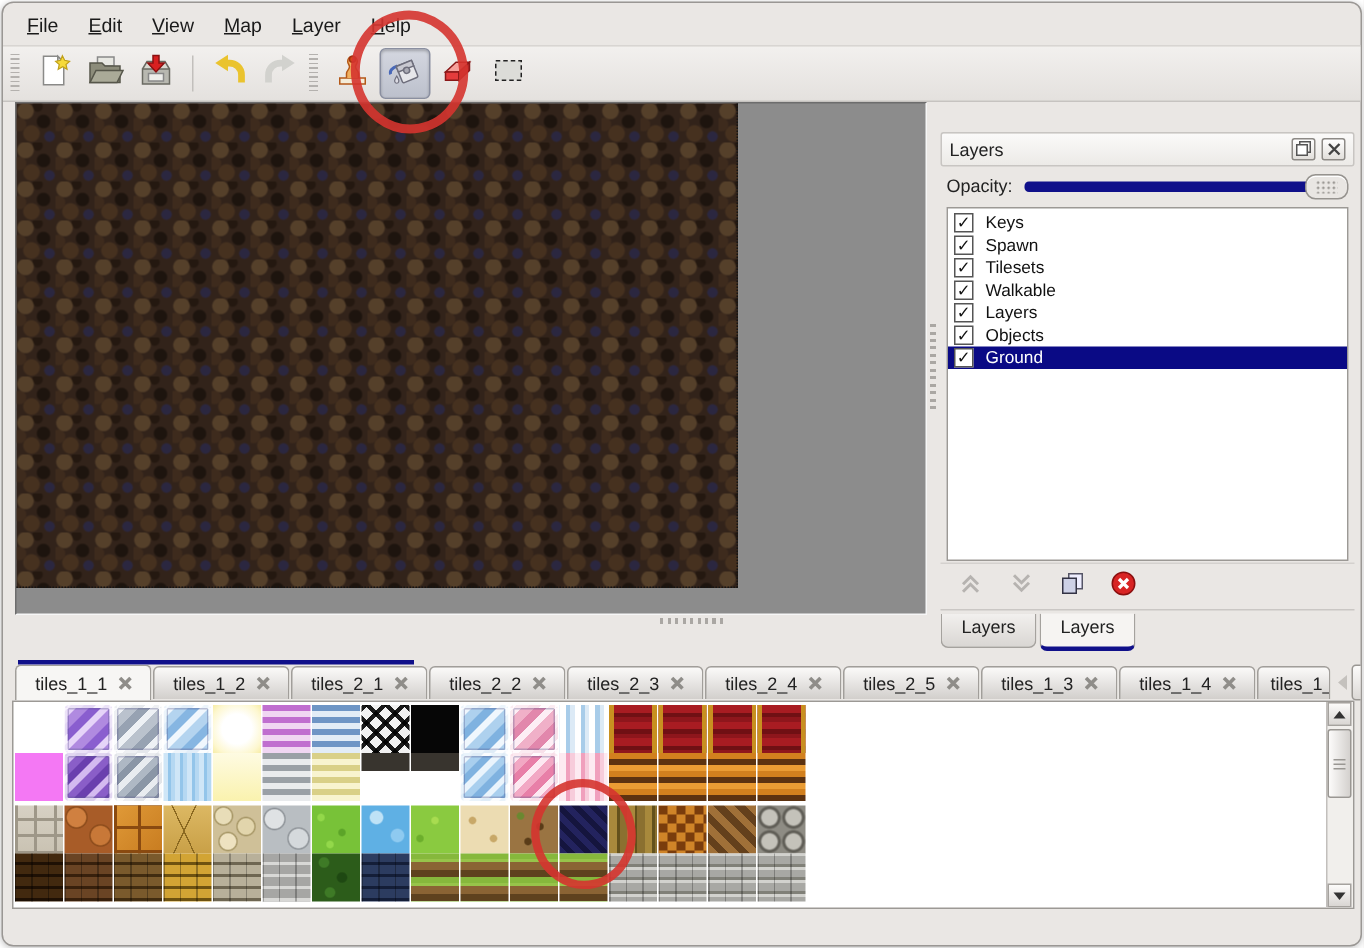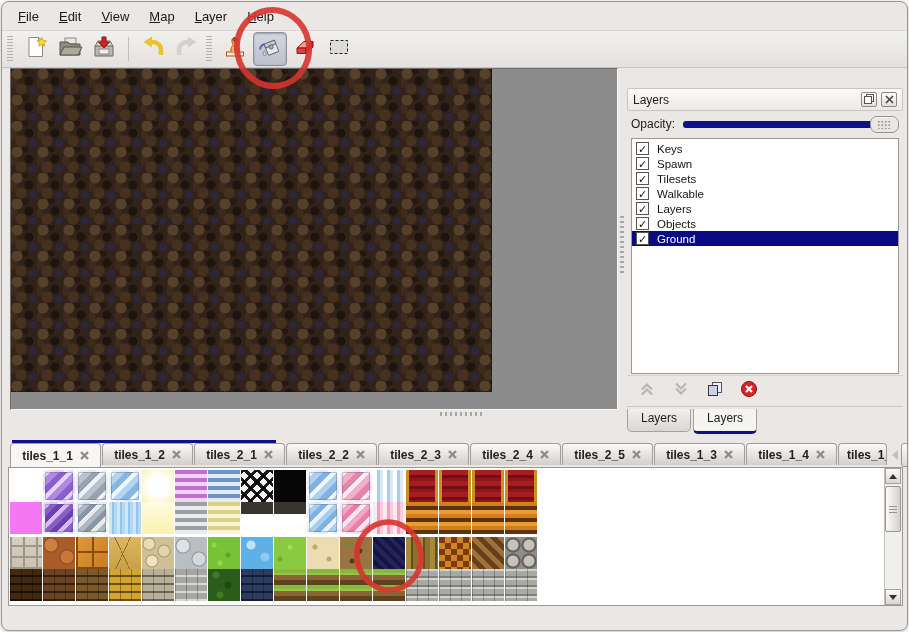--- a/index.html
+++ b/index.html
@@ -290,21 +290,21 @@
     </div>
     <div class="dock-tabs">
       <div class="dock-tab"><span>Layers</span></div>
       <div class="dock-tab active"><span>Layers</span></div>
     </div>
   </div>
 
   <div class="tilesets-panel">
     <div class="ts-indicator"></div>
     <div class="ts-tabbar">
-      <span style="display:flex;align-items:flex-start;font-weight:bold;" id="ts-tabs">
+      <span style="display:flex;align-items:center;" id="ts-tabs">
           <div class="ts-tab active">
             <span class="ts-lab">tiles_1_1</span>
             <span><svg width="9" height="9" viewBox="0 0 9 9">
                 <path d="M1 1l7 7M8 1L1 8" stroke="#8f8d89" stroke-width="2.4"></path>
               </svg></span>
           </div>
           <div class="ts-tab">
             <span class="ts-lab">tiles_1_2</span>
             <span><svg width="9" height="9" viewBox="0 0 9 9">
                 <path d="M1 1l7 7M8 1L1 8" stroke="#8f8d89" stroke-width="2.4"></path>

